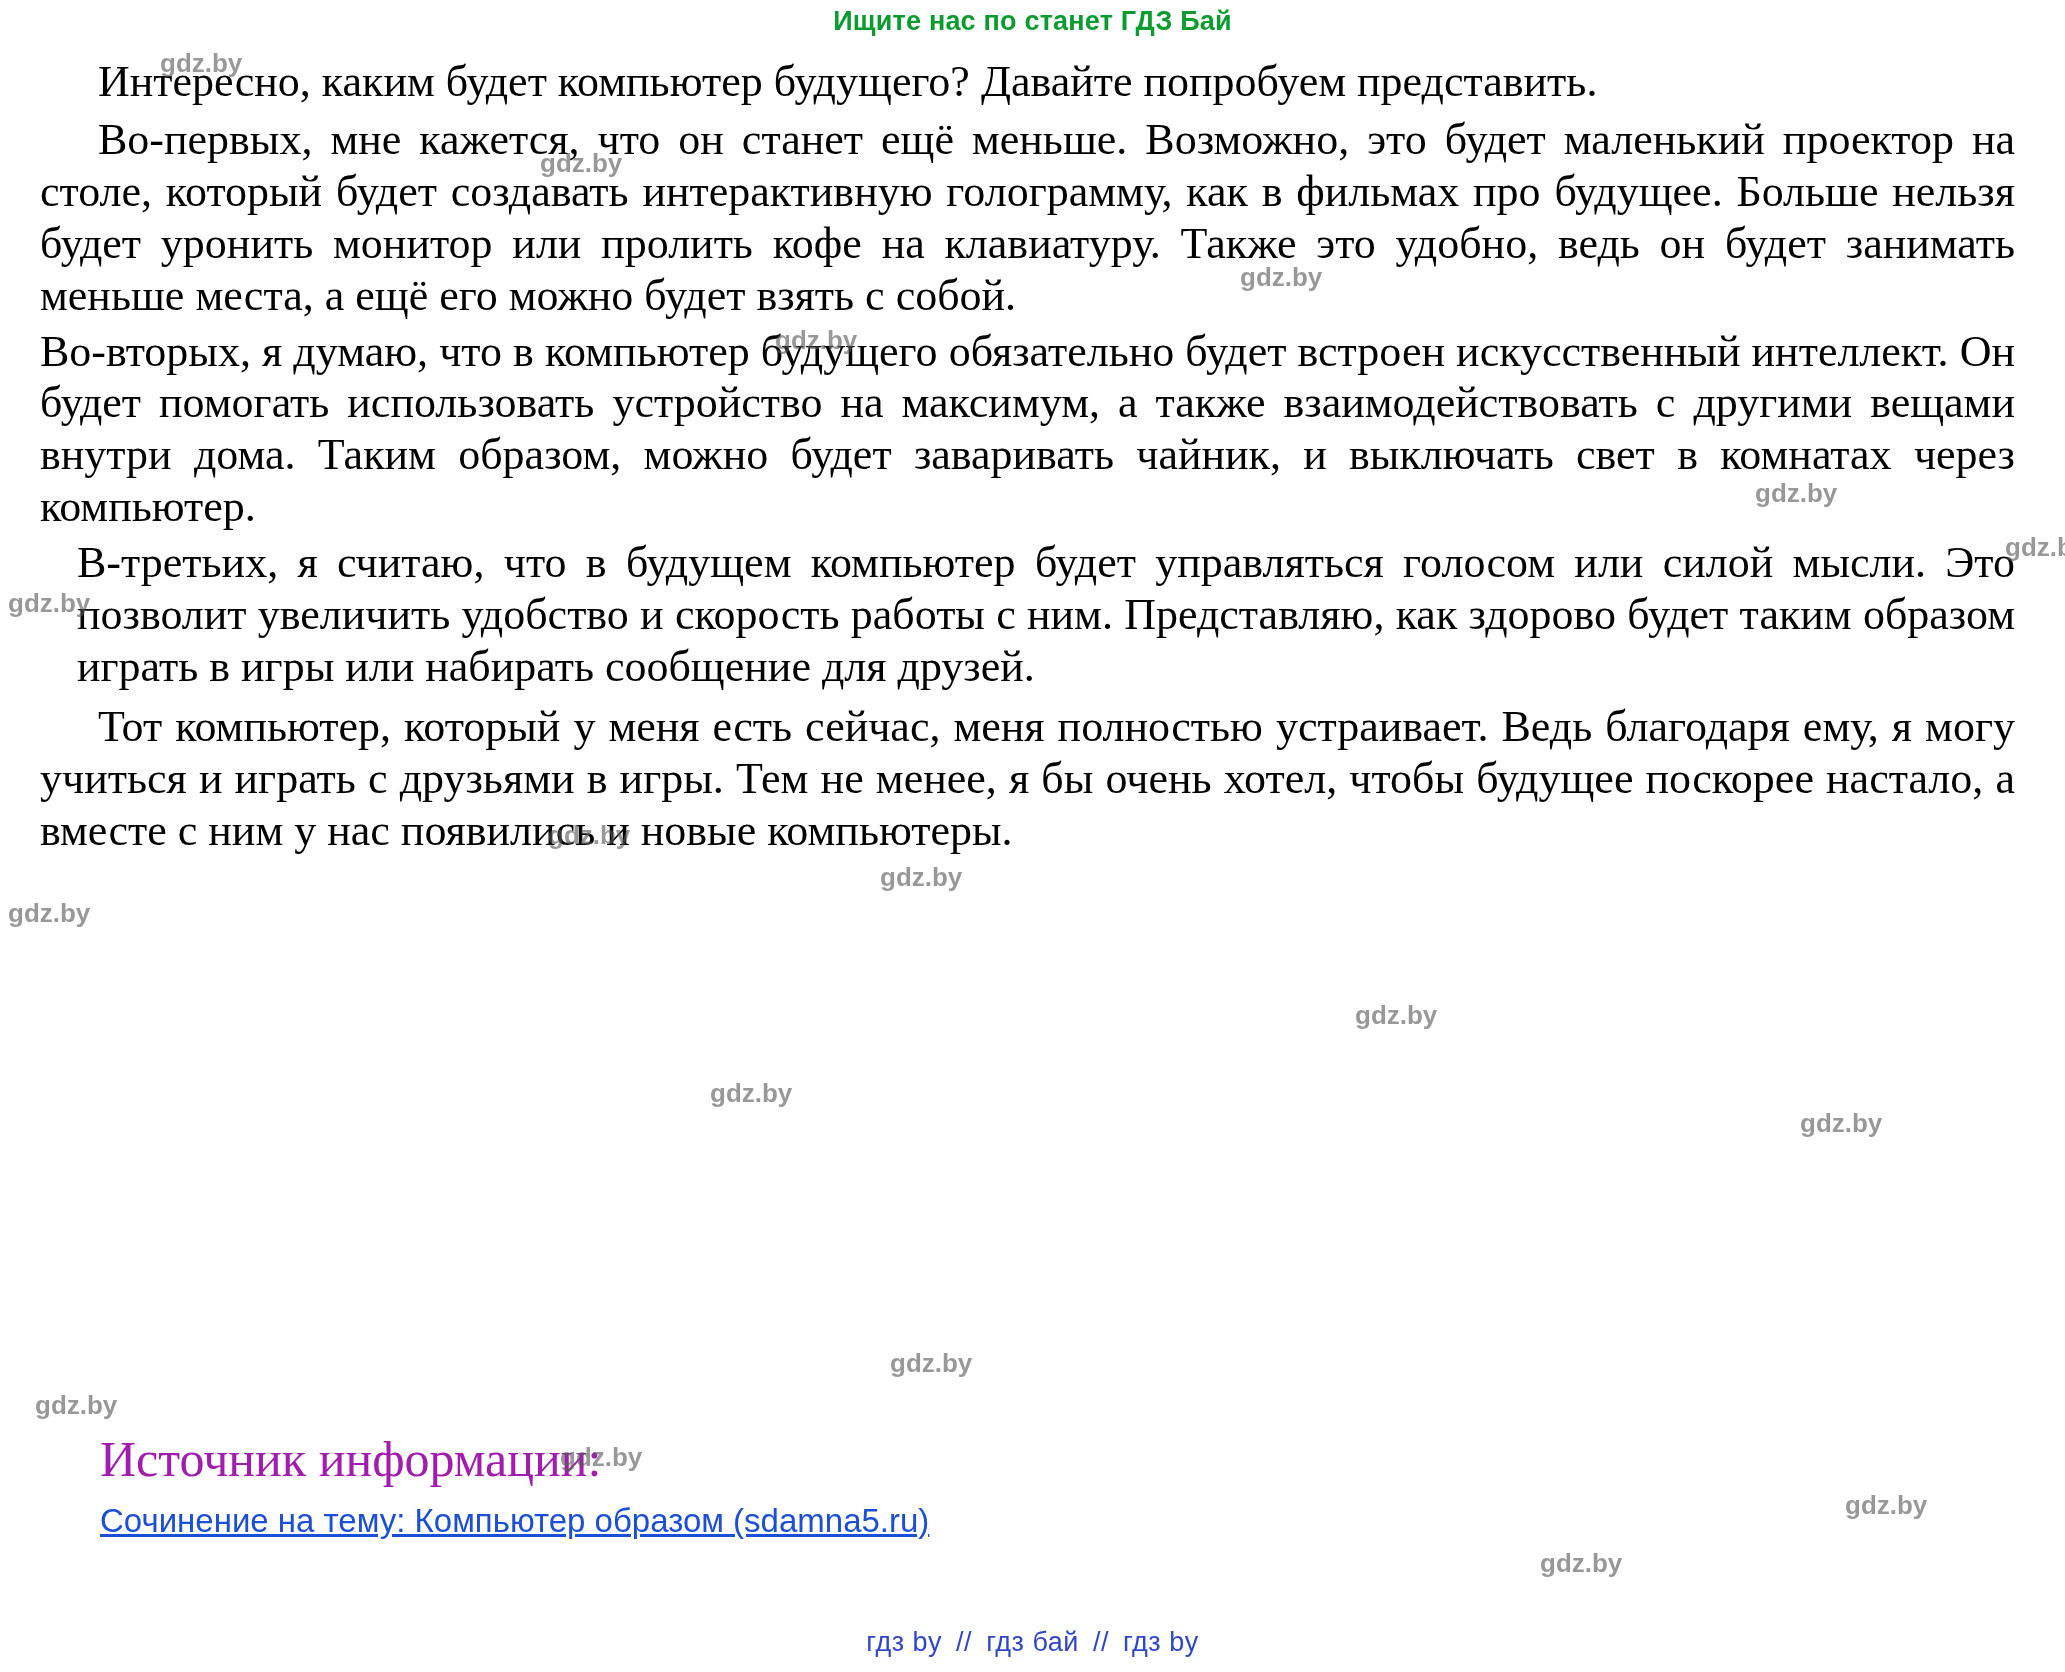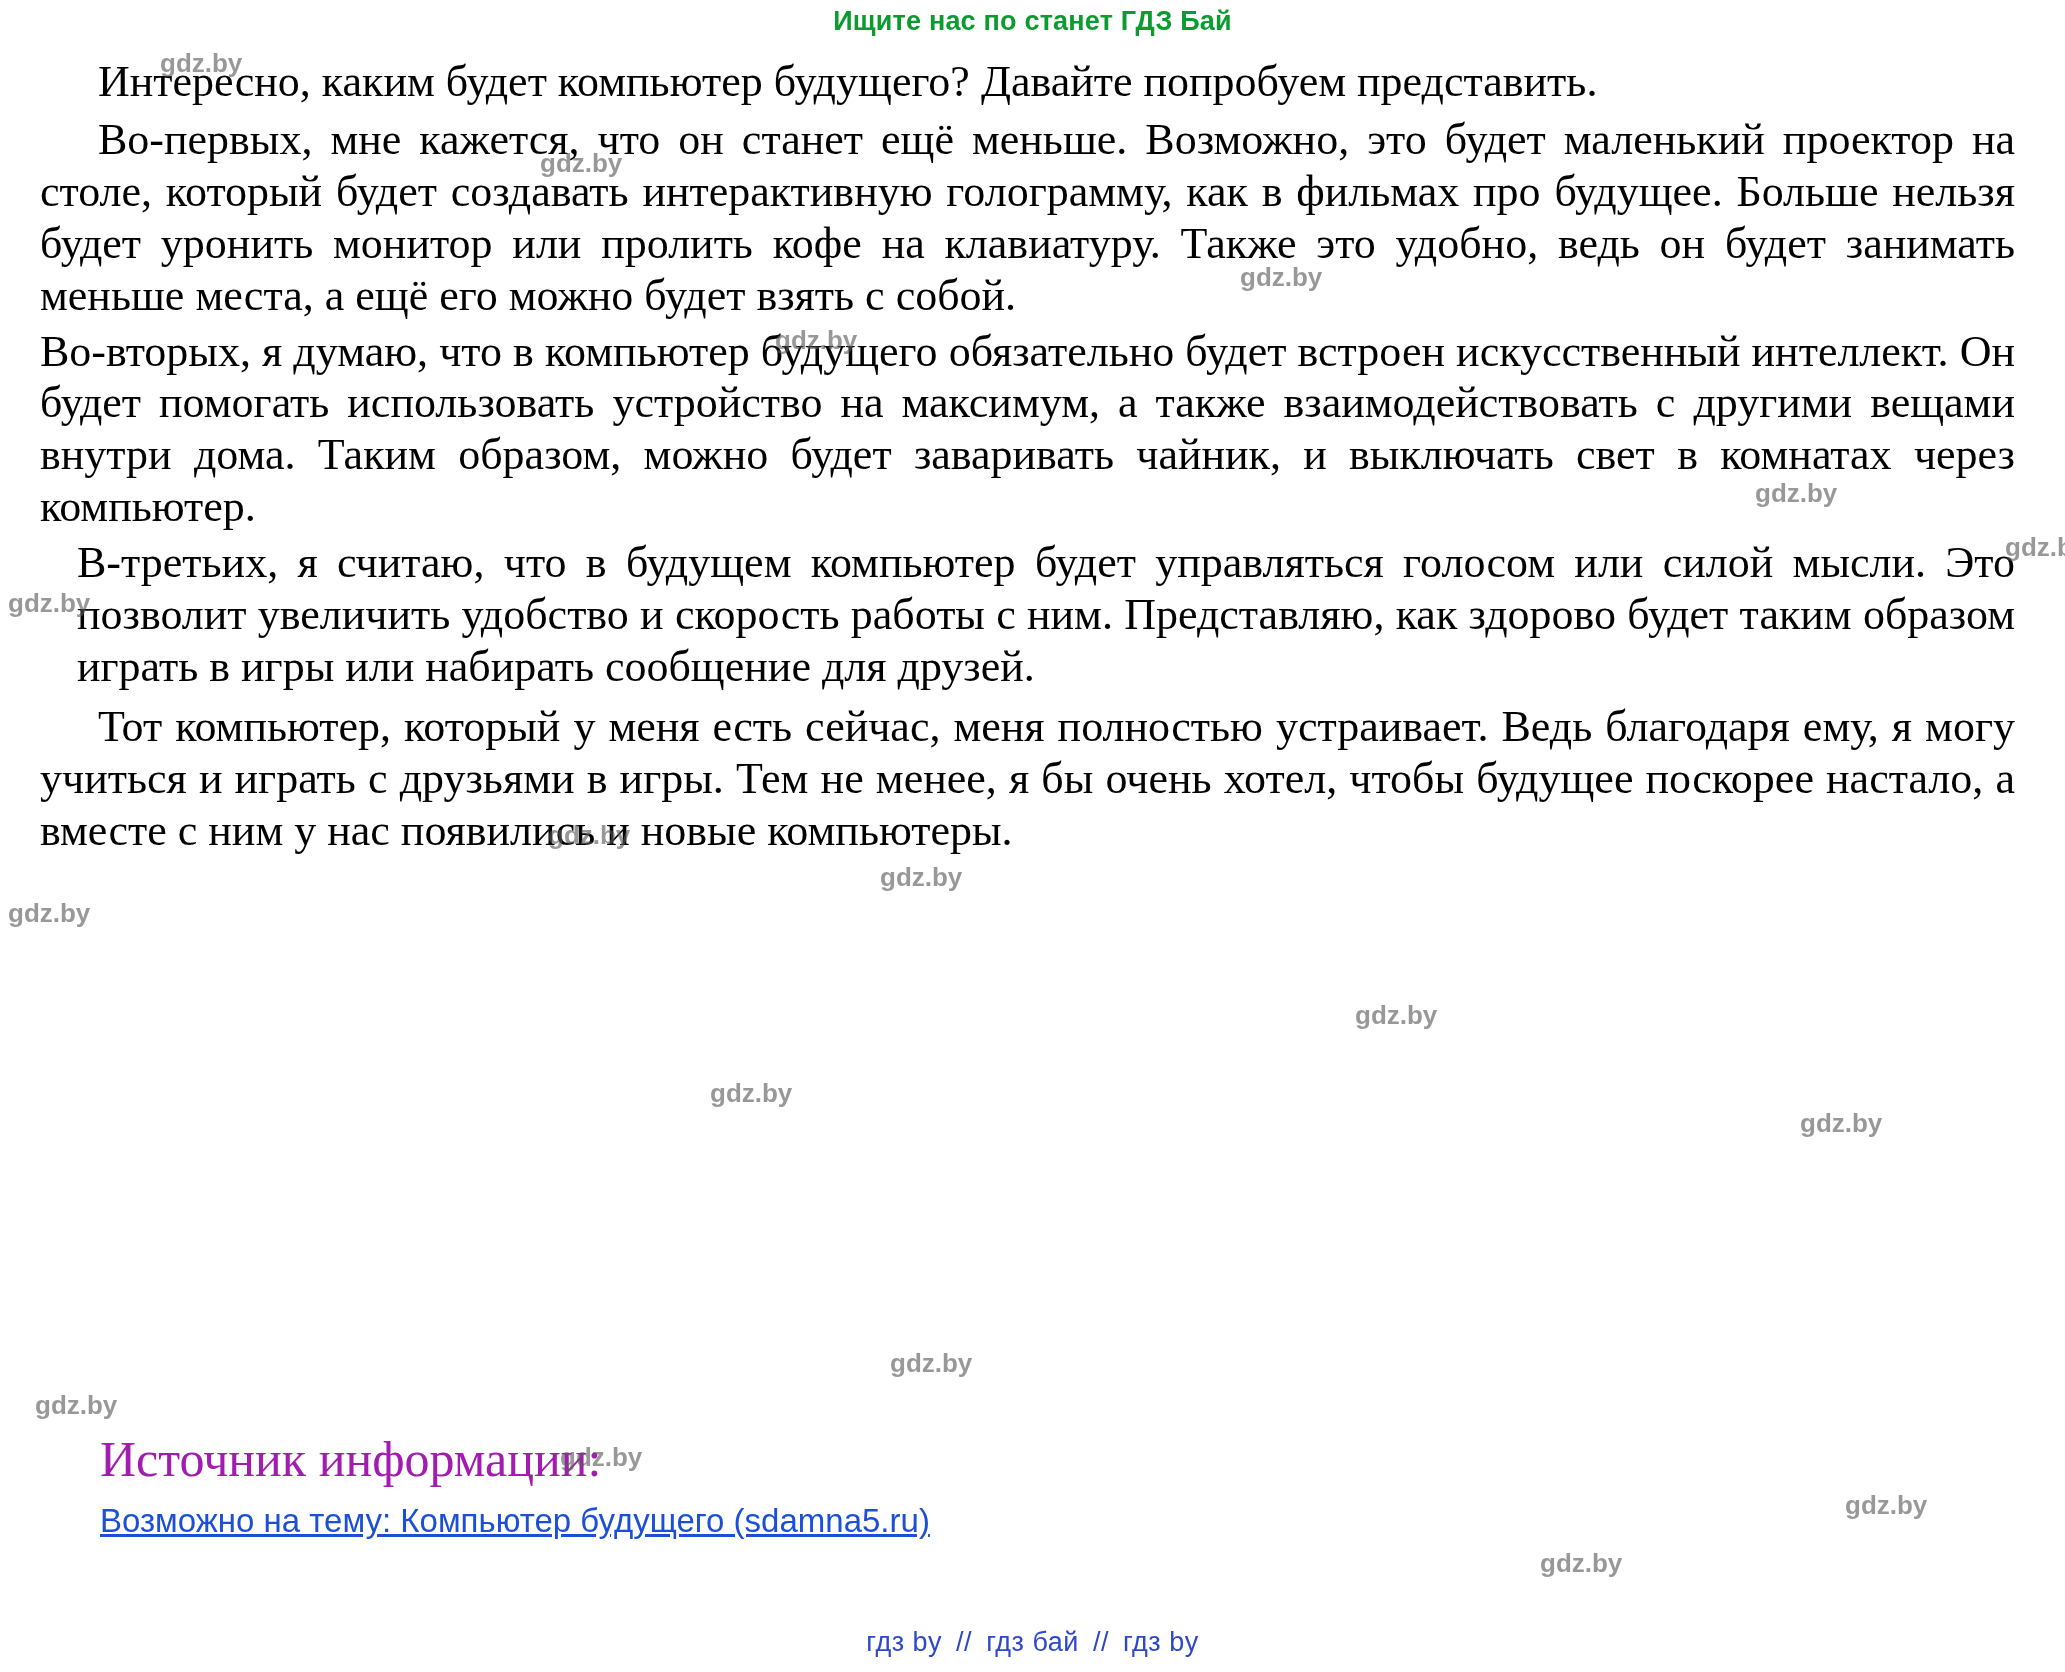--- a/index.html
+++ b/index.html
@@ -118,21 +118,21 @@
 <div class="doc">
   <p class="para" id="p1">Интересно, каким будет компьютер будущего? Давайте попробуем представить.</p>
   <p class="para" id="p2">Во-первых, мне кажется, что он станет ещё меньше. Возможно, это будет маленький проектор на столе, который будет создавать интерактивную голограмму, как в фильмах про будущее. Больше нельзя будет уронить монитор или пролить кофе на клавиатуру. Также это удобно, ведь он будет занимать меньше места, а ещё его можно будет взять с собой.</p>
   <p class="para no-indent" id="p3">Во-вторых, я думаю, что в компьютер будущего обязательно будет встроен искусственный интеллект. Он будет помогать использовать устройство на максимум, а также взаимодействовать с другими вещами внутри дома. Таким образом, можно будет заваривать чайник, и выключать свет в комнатах через компьютер.</p>
   <p class="para no-indent" id="p4">В-третьих, я считаю, что в будущем компьютер будет управляться голосом или силой мысли. Это позволит увеличить удобство и скорость работы с ним. Представляю, как здорово будет таким образом играть в игры или набирать сообщение для друзей.</p>
   <p class="para" id="p5">Тот компьютер, который у меня есть сейчас, меня полностью устраивает. Ведь благодаря ему, я могу учиться и играть с друзьями в игры. Тем не менее, я бы очень хотел, чтобы будущее поскорее настало, а вместе с ним у нас появились и новые компьютеры.</p>
 </div>
 
 <div class="source-block">
   <div class="source-title">Источник информации:</div>
-  <a class="source-link" href="#">Возможно на тему: Компьютер будущего (sdamna5.ru)</a>
+  <a class="source-link" href="#">Сочинение на тему: Компьютер образом (sdamna5.ru)</a>
 </div>
 
 <div class="footer">
   <span>гдз by</span>
   <span class="sep">//</span>
   <span>гдз бай</span>
   <span class="sep">//</span>
   <span>гдз by</span>
 </div>
 

